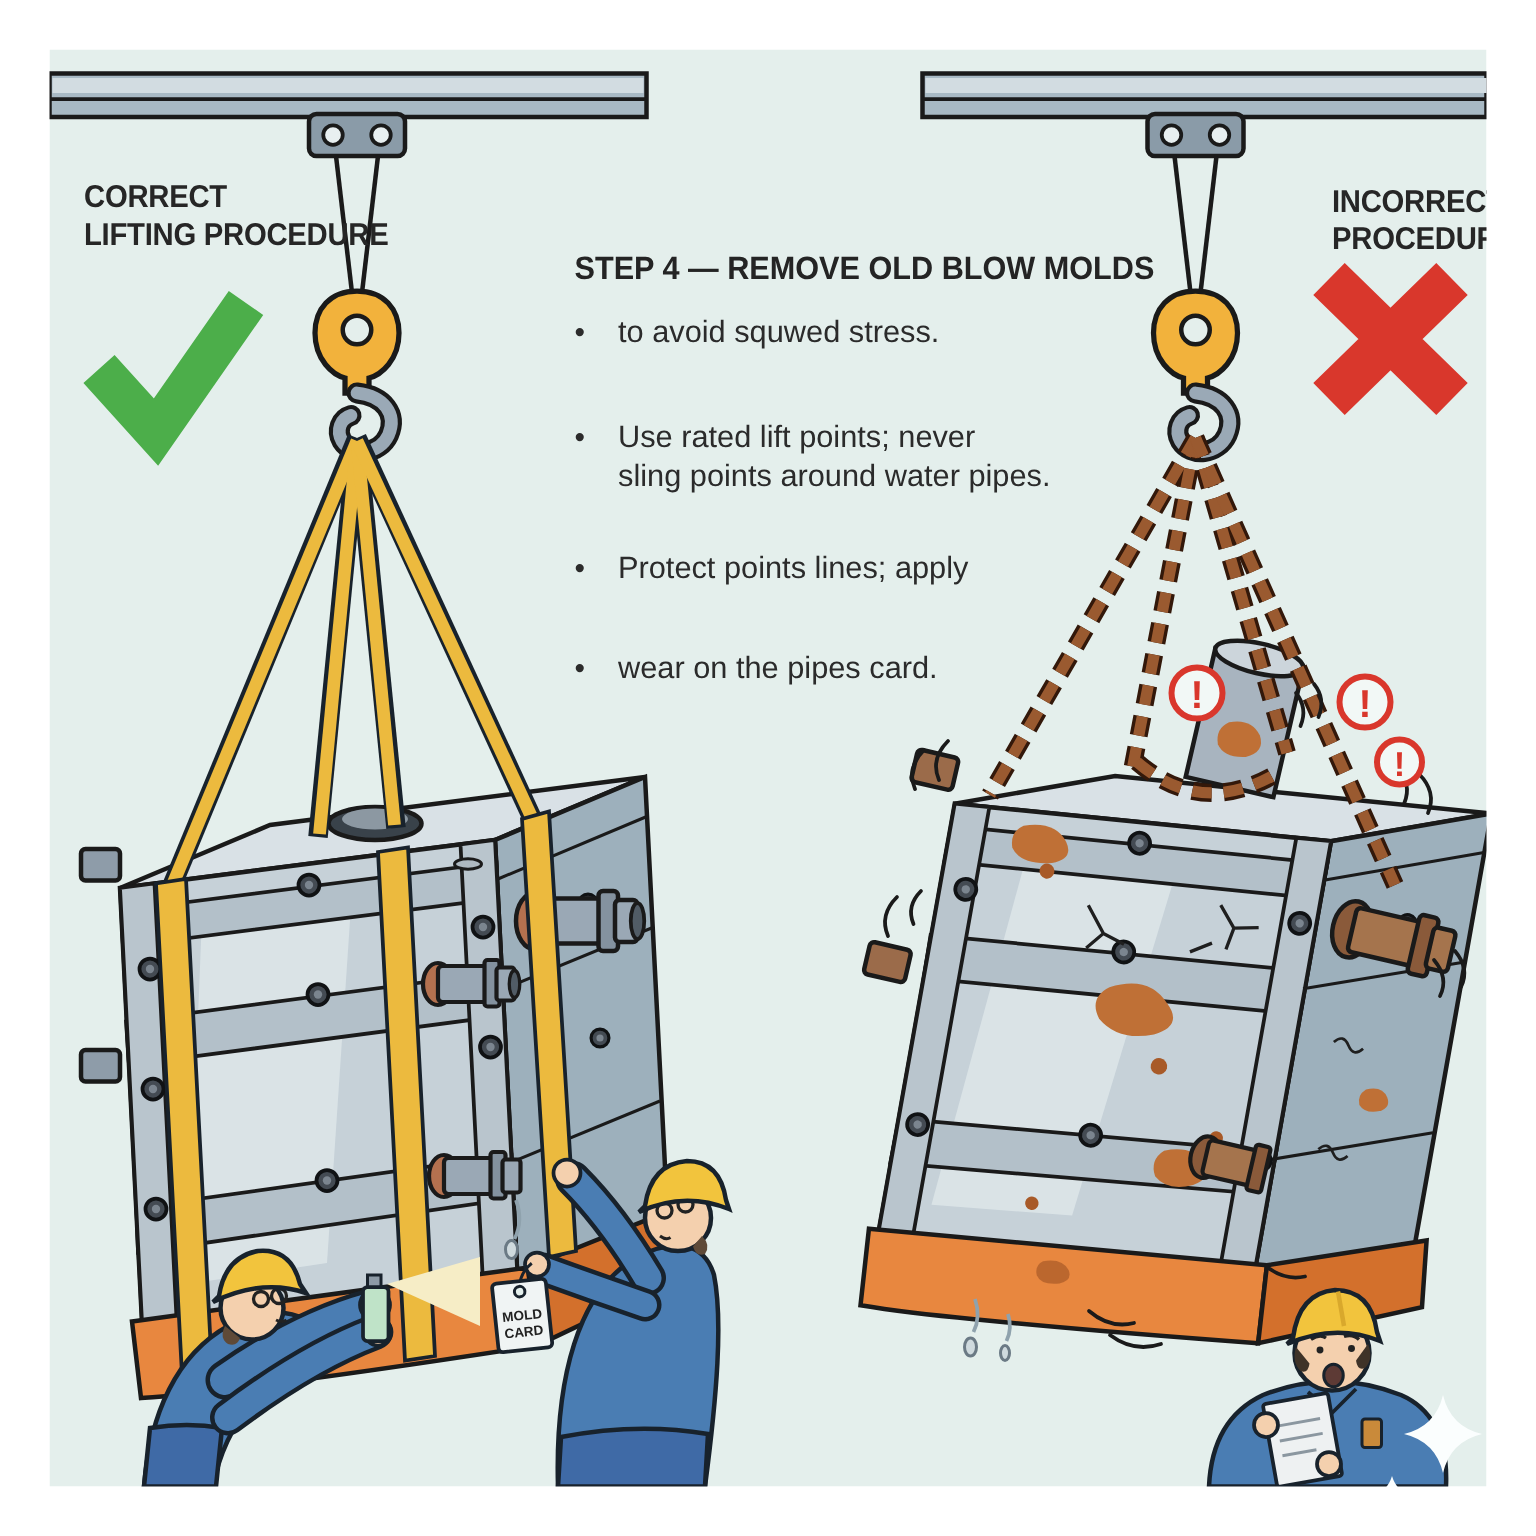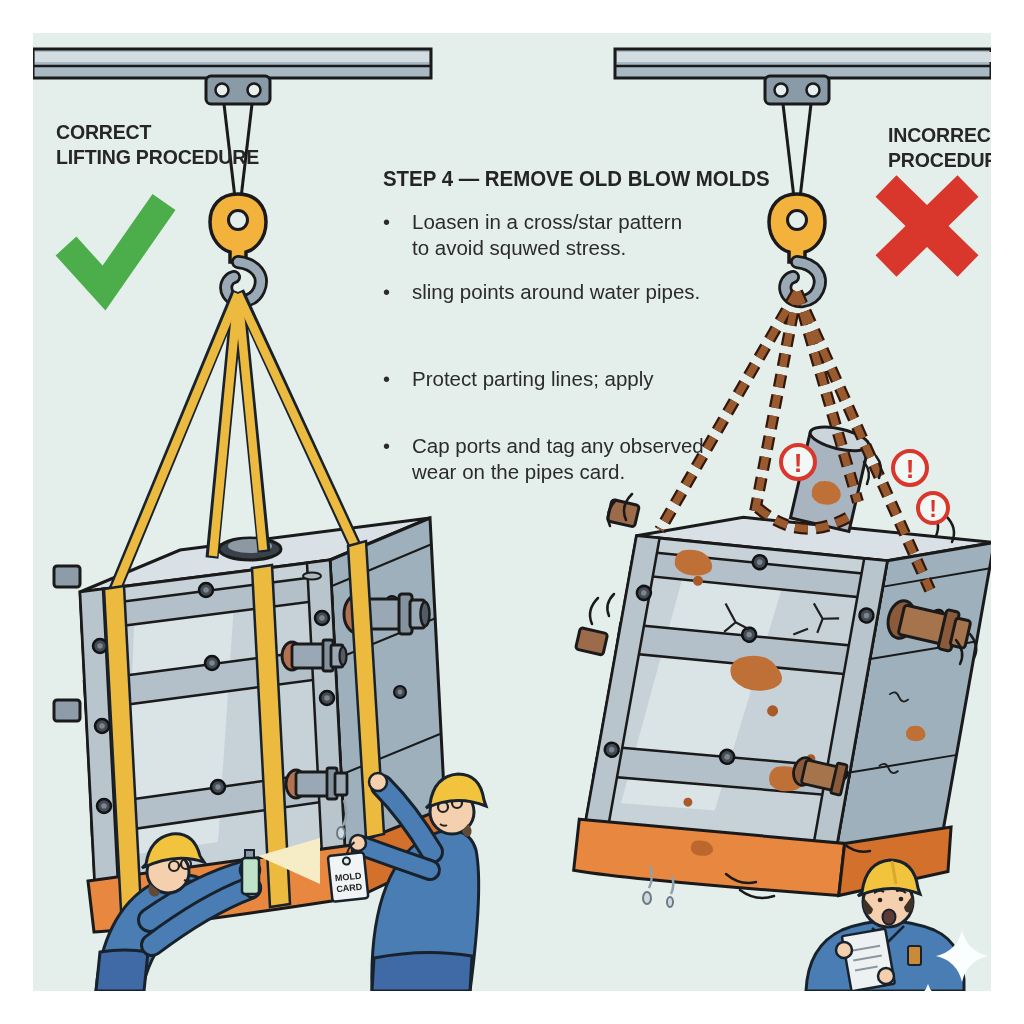--- a/index.html
+++ b/index.html
@@ -346,40 +346,39 @@
   </div>
   <div class="heading right-h">
     <span>INCORRECT</span>
     <span>PROCEDURE</span>
   </div>
   <div class="step-title">STEP 4 — REMOVE OLD BLOW MOLDS</div>
 
   <div class="bullet b1">
     <span class="dot">•</span>
     <span class="txt">
-        <span>Loasen in a cross/star pattern</span>
         <span>to avoid squwed stress.</span>
       </span>
   </div>
   <div class="bullet b2">
     <span class="dot">•</span>
     <span class="txt">
+        <span>Use rated lift points; never</span>
         <span>sling points around water pipes.</span>
       </span>
   </div>
   <div class="bullet b3">
     <span class="dot">•</span>
     <span class="txt">
-        <span>Protect parting lines; apply</span>
+        <span>Protect points lines; apply</span>
       </span>
   </div>
   <div class="bullet b4">
     <span class="dot">•</span>
     <span class="txt">
-        <span>Cap ports and tag any observed</span>
         <span>wear on the pipes card.</span>
       </span>
   </div>
 
   <div class="frame top"></div>
   <div class="frame bottom"></div>
   <div class="frame left"></div>
   <div class="frame right"></div>
 </div>
 

